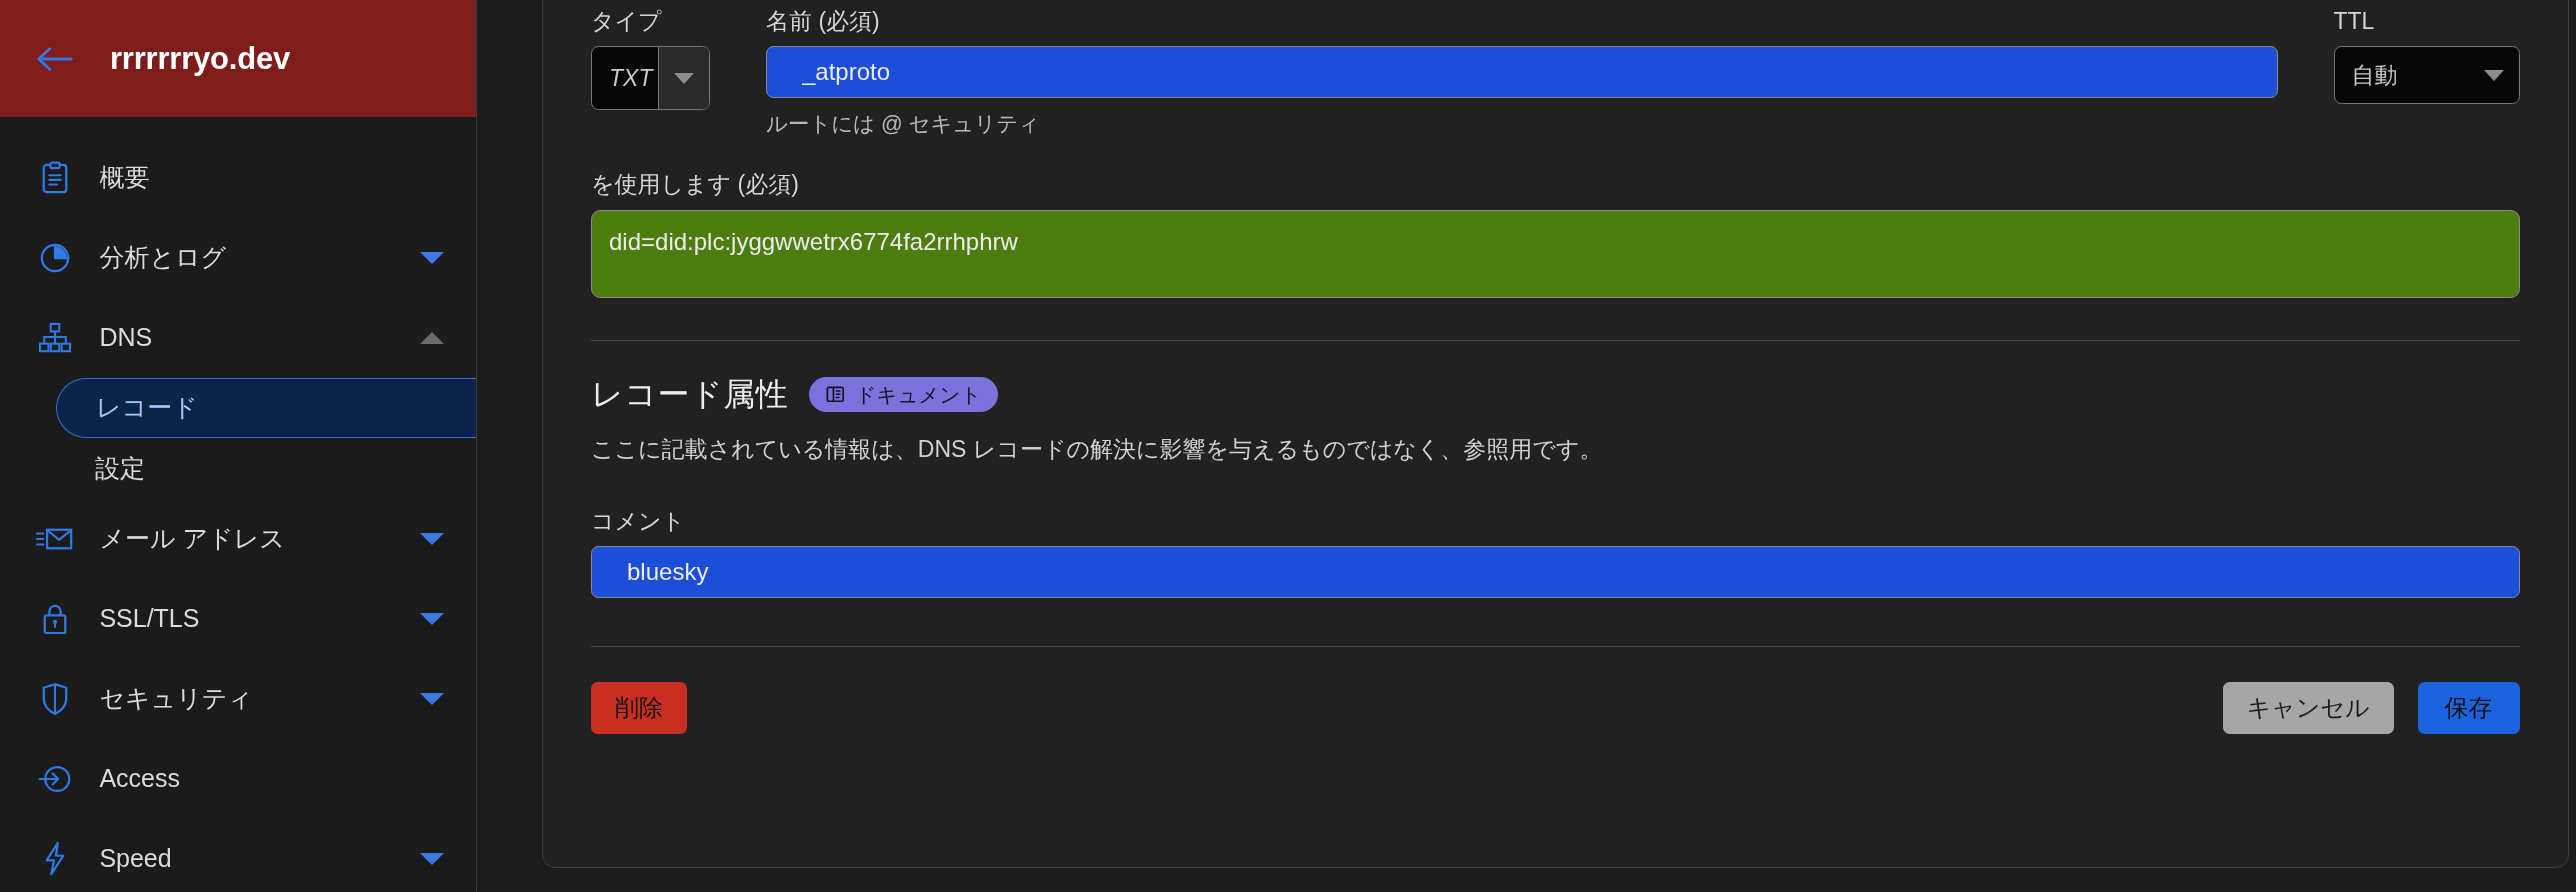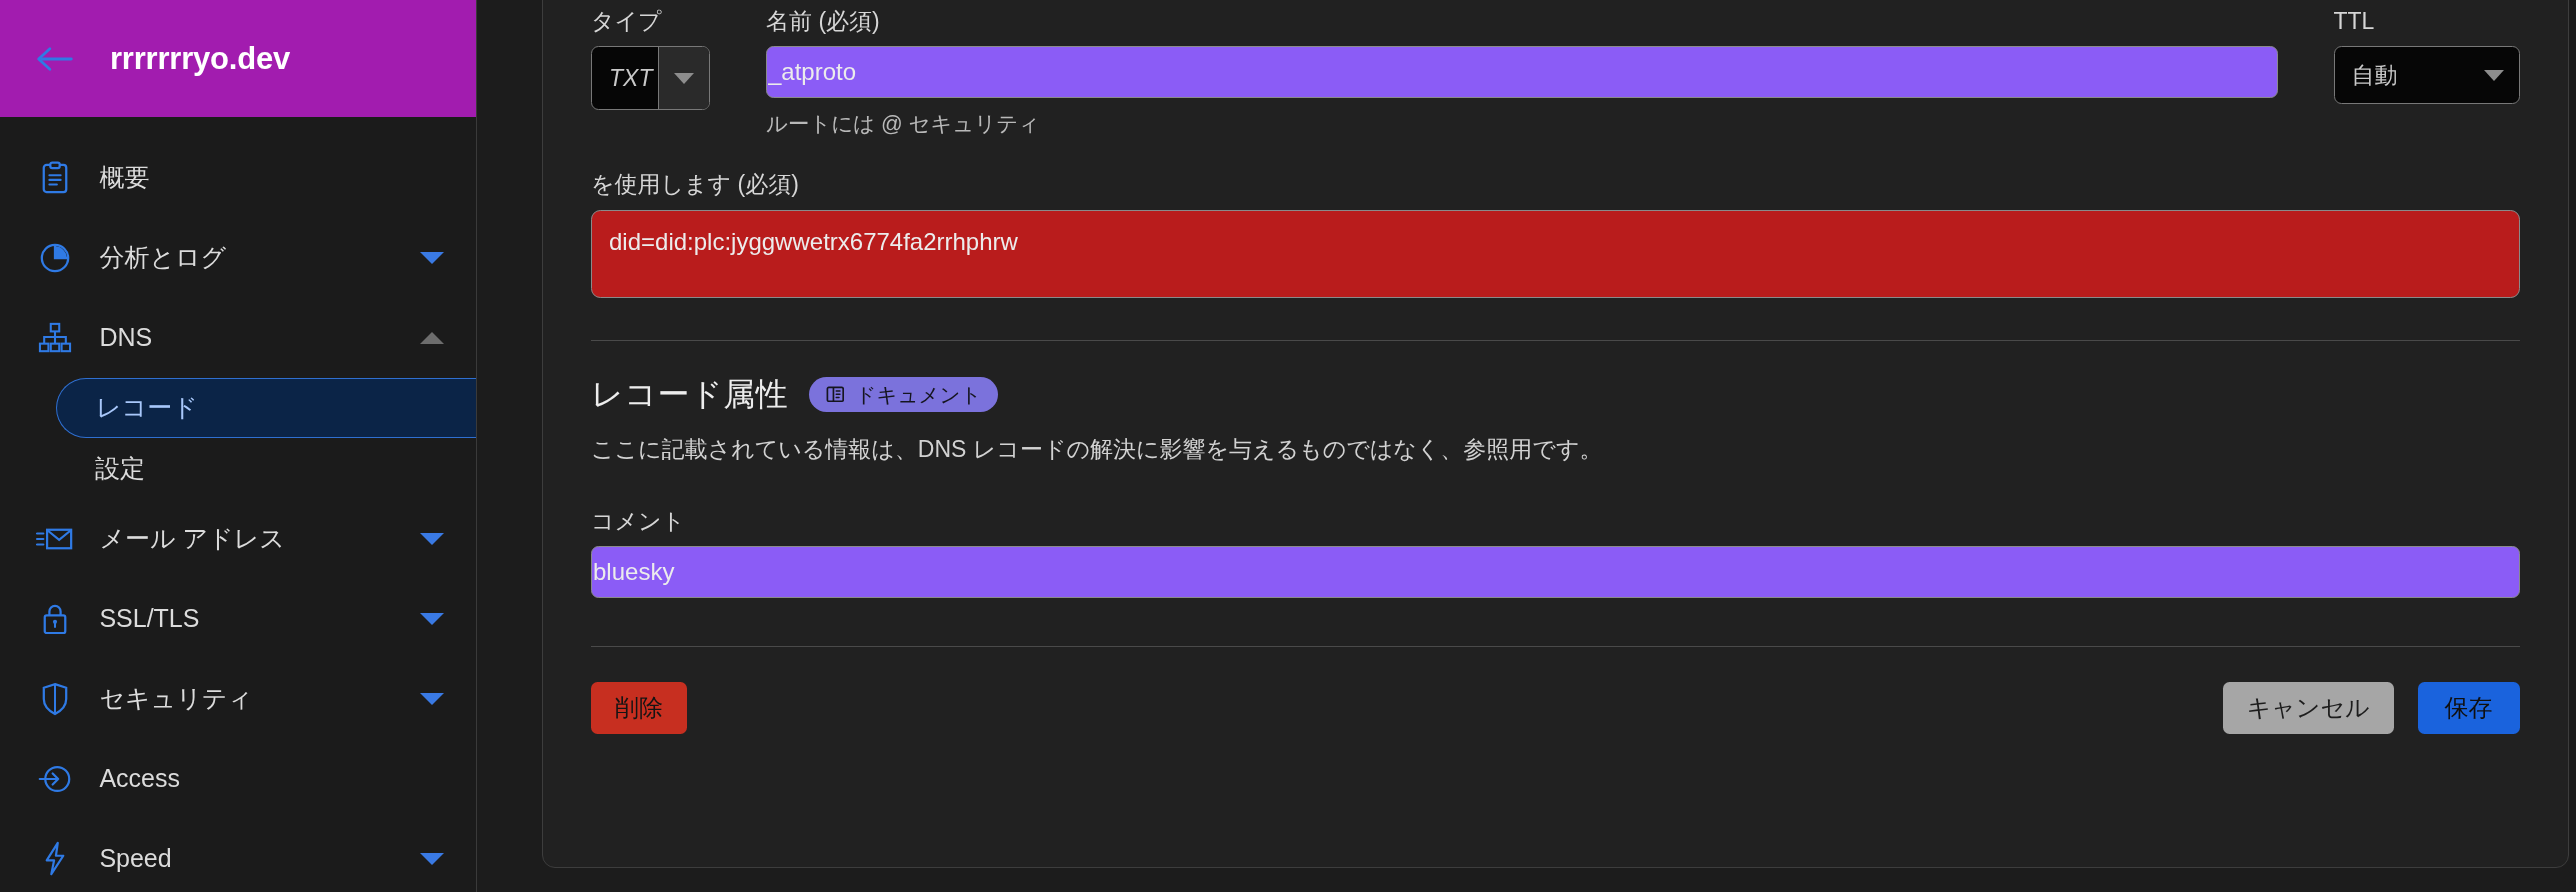--- a/index.html
+++ b/index.html
@@ -28,21 +28,21 @@
     position: relative;
     width: 477px;
     height: 892px;
     background: #1b1b1b;
     border-right: 1.9px solid #3a3a3a;
     box-sizing: border-box;
     flex: 0 0 477px;
   }
   .sidebar-header {
     height: 117px;
-    background: #a21caf;
+    background: #7f1d1d;
     display: flex;
     align-items: center;
     padding-left: 28px;
     box-sizing: border-box;
   }
   .back-arrow {
     width: 52px;
     height: 52px;
     display: flex;
     align-items: center;
@@ -219,37 +219,37 @@
     border-radius: 7.5px;
     display: flex;
     align-items: stretch;
     cursor: pointer;
     box-sizing: border-box;
   }
 
   .text-input {
     width: 100%;
     height: 52px;
-    background: #8b5cf6;
+    background: #1d4ed8;
     border: 0.9px solid #8a8a8a;
     border-radius: 7.5px;
     color: #ececec;
     font-size: 24px;
     font-family: inherit;
-    padding: 0 1px;
+    padding: 0 35px;
     box-sizing: border-box;
     outline: none;
   }
   .text-input::placeholder { color: #7a7a7a; }
 
   .content-block { margin-top: 34px; }
   .textarea {
     width: 100%;
     height: 88px;
-    background: #b91c1c;
+    background: #4d7c0f;
     border: 0.9px solid #8a8a8a;
     border-radius: 9.3px;
     color: #ececec;
     font-size: 24px;
     font-family: inherit;
     padding: 15px 17px;
     box-sizing: border-box;
     outline: none;
     resize: none;
     line-height: 1.3;

